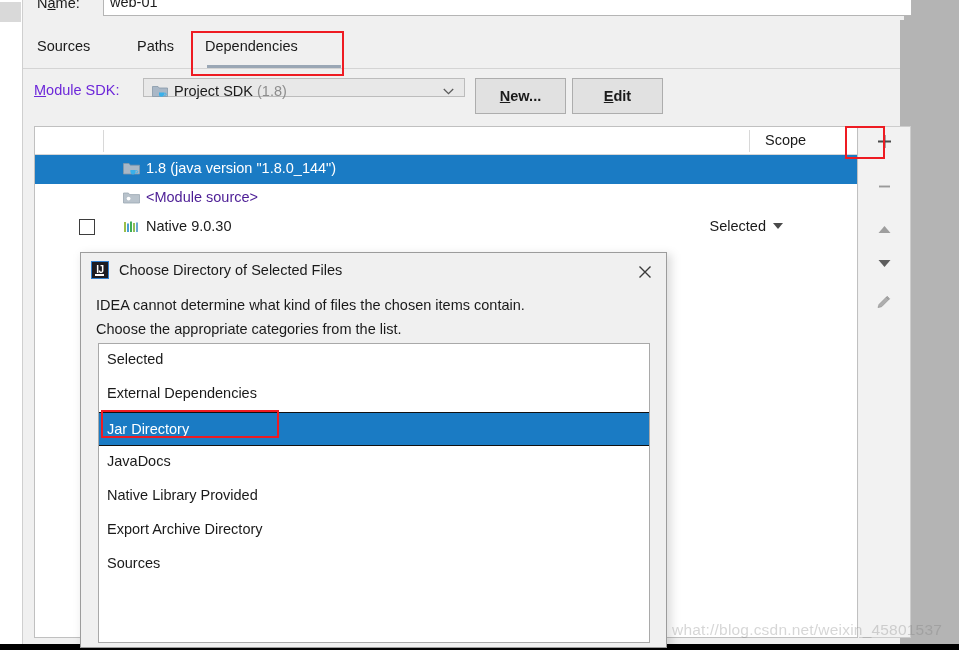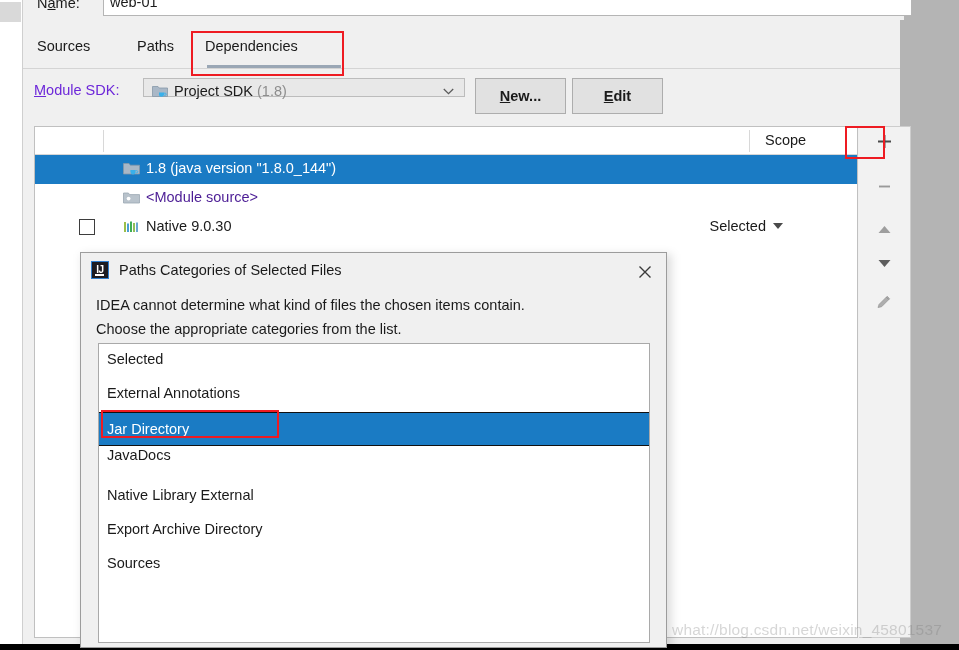--- a/index.html
+++ b/index.html
@@ -525,44 +525,44 @@
   </div>
 
   <div class="dialog-shadow"></div>
   <div class="dialog">
 
     <div class="dlg-title">
       <div class="dlg-icon">
         <span class="ij">IJ</span>
         <span class="bar"></span>
       </div>
-      <div class="dlg-title-text">Paths Categories of Selected Files</div>
+      <div class="dlg-title-text">Choose Directory of Selected Files</div>
       <svg class="dlg-close" viewBox="0 0 22 22">
         <path d="M5.5 5.5 L16.5 16.5 M16.5 5.5 L5.5 16.5" stroke="#3a3a3a" stroke-width="1.4"></path>
       </svg>
     </div>
 
     <div class="dlg-msg" style="top:68px;">Choose the appropriate categories from the list.</div>
     <div class="dlg-msg" style="top:44px;">IDEA cannot determine what kind of files the chosen items contain.</div>
 
     <div class="dlg-list">
       <div class="dlg-item" style="top:0px;">
           <span>Selected</span>
         </div>
       <div class="dlg-item" style="top:34px;">
-          <span>External Annotations</span>
+          <span>External Dependencies</span>
         </div>
       <div class="dlg-item sel" style="top:68px;">
           <span>Jar Directory</span>
         </div>
-      <div class="dlg-item" style="top:96px;">
+      <div class="dlg-item" style="top:102px;">
           <span>JavaDocs</span>
         </div>
       <div class="dlg-item" style="top:136px;">
-          <span>Native Library External</span>
+          <span>Native Library Provided</span>
         </div>
       <div class="dlg-item" style="top:170px;">
           <span>Export Archive Directory</span>
         </div>
       <div class="dlg-item" style="top:204px;">
           <span>Sources</span>
         </div>
     </div>
   </div>
 

